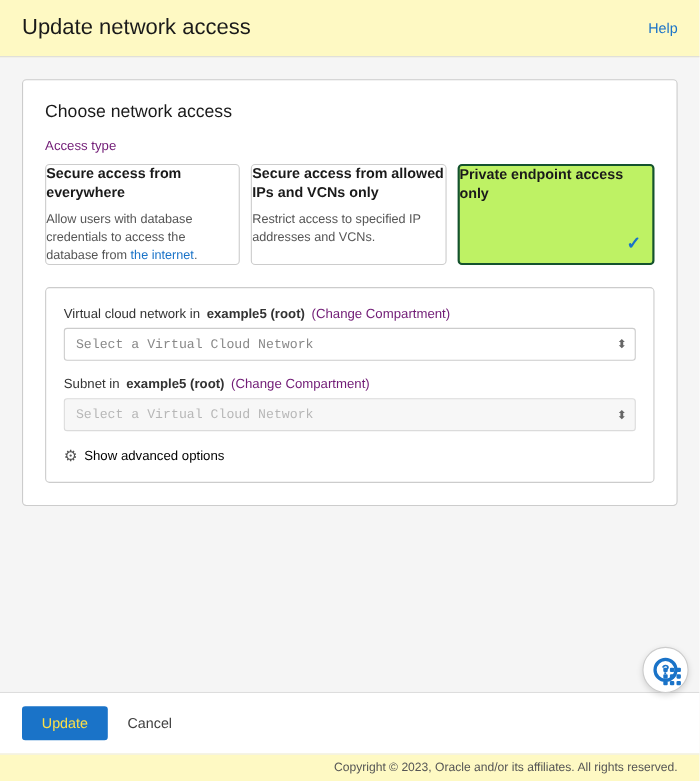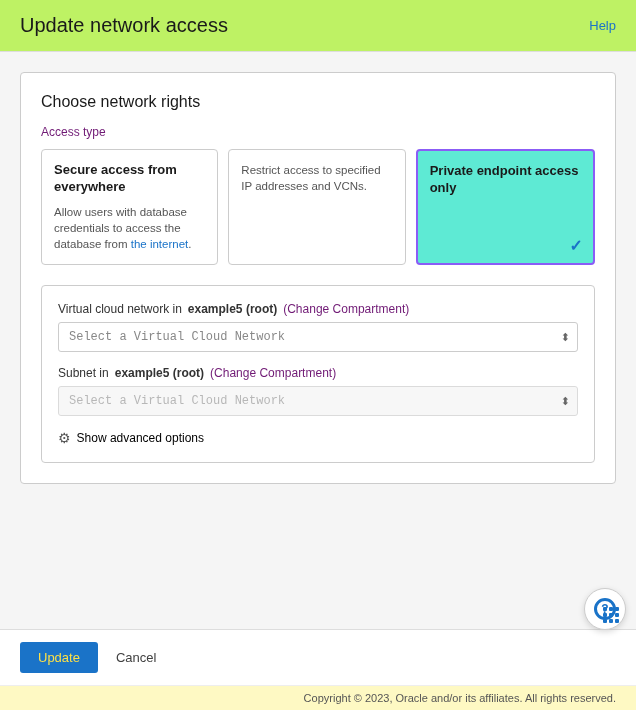--- a/index.html
+++ b/index.html
@@ -9,21 +9,21 @@
       background: #f5f5f5;
       color: #333;
       width: 636px;
       min-height: 710px;
       display: flex;
       flex-direction: column;
     }
 
     
     .header {
-      background: #bef264;
+      background: #fef9c3;
       border-bottom: 1px solid #ddd;
       padding: 14px 20px;
       display: flex;
       align-items: center;
       justify-content: space-between;
     }
     .header-title {
       font-size: 20px;
       font-weight: 400;
       color: #1a1a1a;
@@ -65,29 +65,28 @@
     .access-type-row {
       display: flex;
       gap: 10px;
       margin-bottom: 20px;
     }
 
     .access-card {
       flex: 1;
       border: 1px solid #ccc;
       border-radius: 4px;
-      padding: 12px;
       cursor: pointer;
       position: relative;
       background: #fff;
     }
 
     .access-card.selected {
-      border: 2px solid #8b5cf6;
-      background: #5eead4;
+      border: 2px solid #14532d;
+      background: #bef264;
     }
 
     .access-card-title {
       font-size: 13px;
       font-weight: 600;
       color: #1a1a1a;
       margin-bottom: 8px;
       line-height: 1.3;
     }
 
@@ -282,31 +281,32 @@
 </head>
 <body>
 
 <div class="header">
   <h1 class="header-title">Update network access</h1>
   <a href="#" class="help-link">Help</a>
 </div>
 
 <div class="main-content">
   <div class="card">
-    <div class="card-title">Choose network rights</div>
+    <div class="card-title">Choose network access</div>
     <div class="section-label">Access type</div>
 
     <div class="access-type-row">
 
       <div class="access-card">
         <div class="access-card-title">Secure access from everywhere</div>
         <div class="access-card-desc">Allow users with database credentials to access the database from <a href="#">the internet</a>.</div>
       </div>
 
       <div class="access-card">
+        <div class="access-card-title">Secure access from allowed IPs and VCNs only</div>
         <div class="access-card-desc">Restrict access to specified IP addresses and VCNs.</div>
       </div>
 
       <div class="access-card selected">
         <div class="access-card-title">Private endpoint access only</div>
         <span class="checkmark">✓</span>
       </div>
     </div>
 
     <div class="vcn-section">

